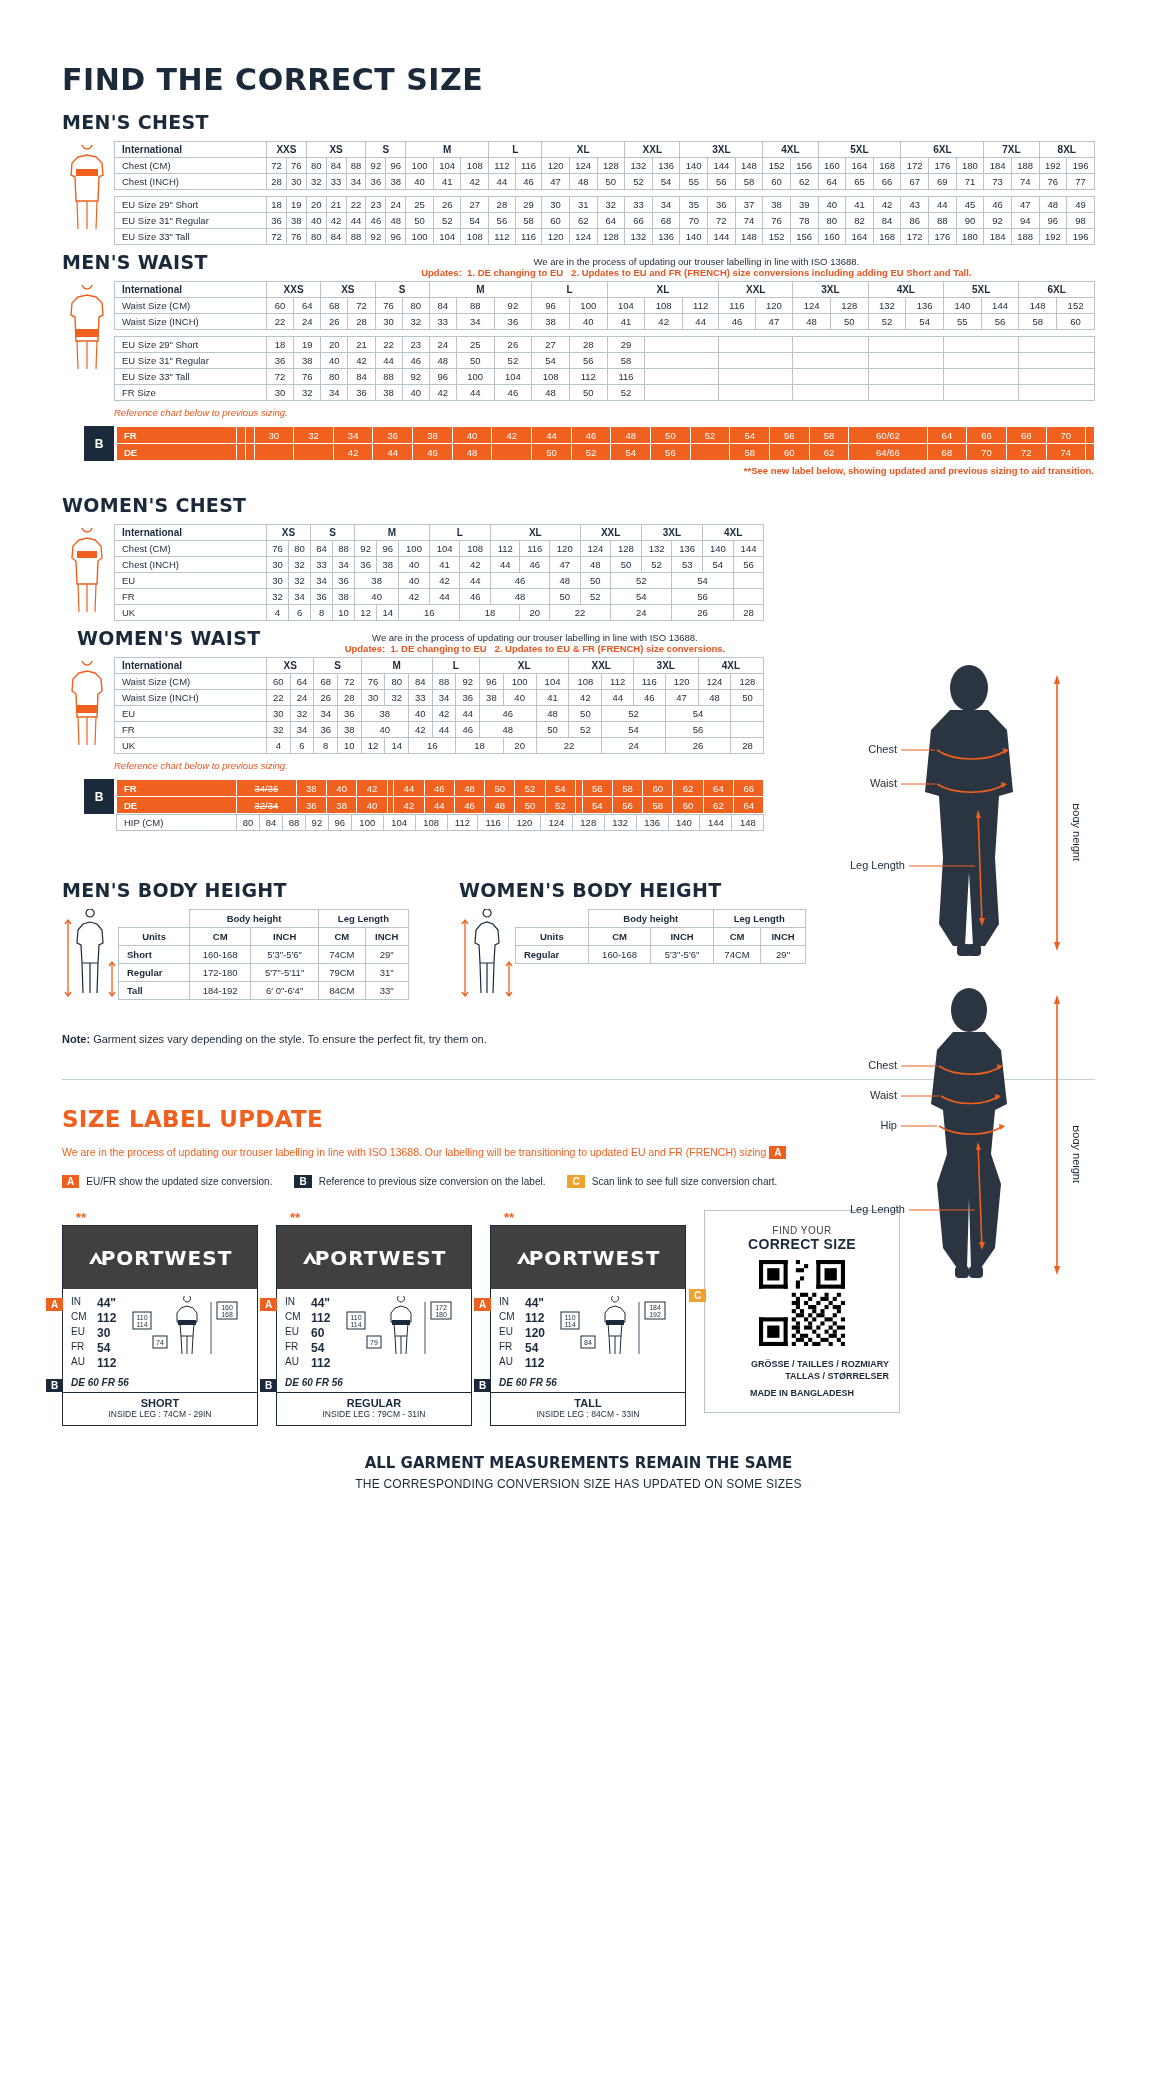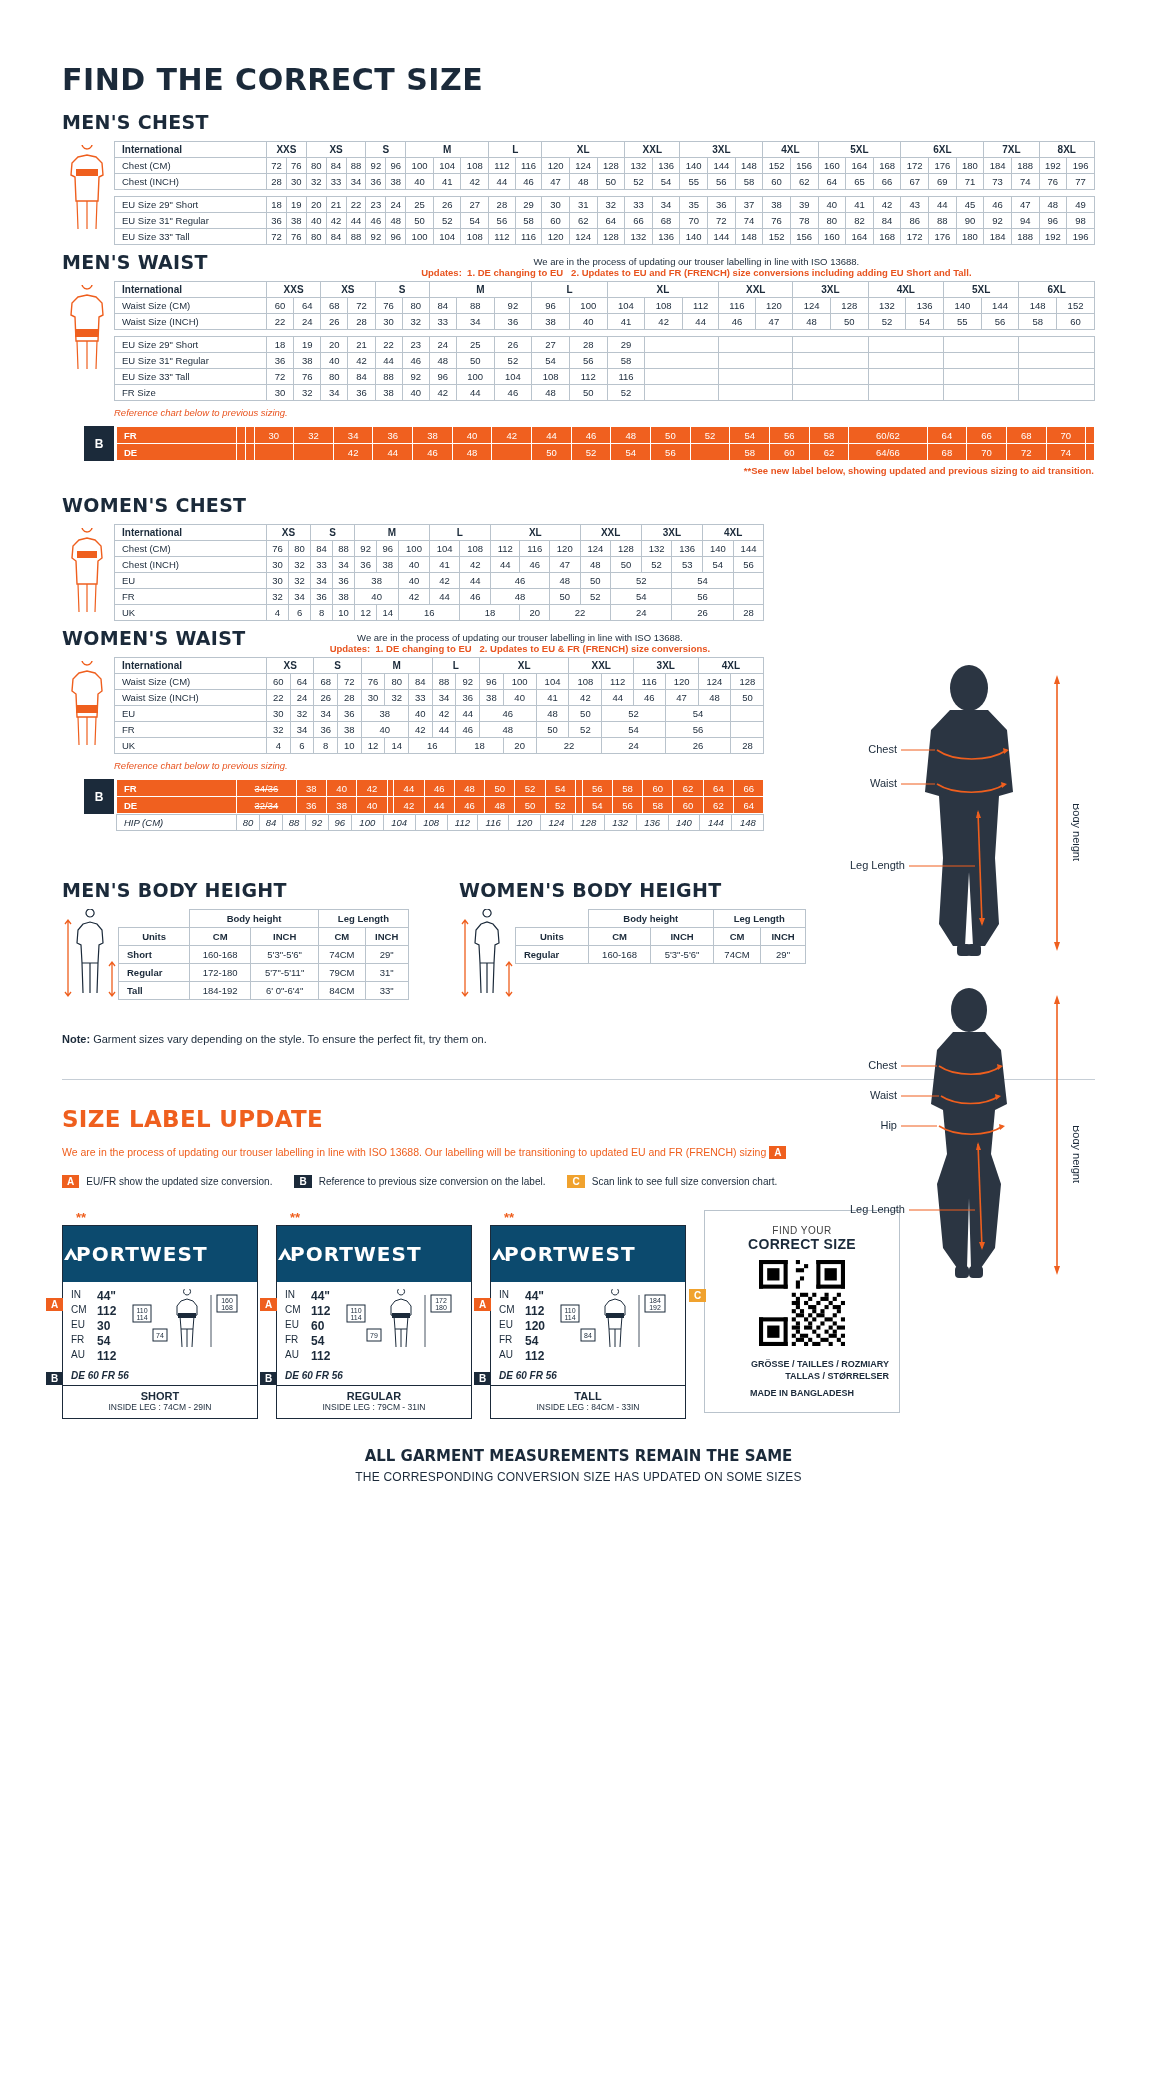--- a/index.html
+++ b/index.html
@@ -105,21 +105,21 @@
   .tagB { display:inline-block; background:#1b2a3a; color:#fff; font-weight:bold; font-size:10px; padding:1px 5px; }
   .tagC { display:inline-block; background:#f0a22e; color:#fff; font-weight:bold; font-size:10px; padding:1px 5px; }
 
   .legend { display: flex; gap: 22px; font-size: 10px; color:#1b2a3a; margin-bottom: 22px; align-items:center;}
   .legend > div { display:flex; align-items:center; gap:7px; }
 
   .labels { display: flex; gap: 18px; align-items: flex-start; }
   .labelcard { width: 196px; position: relative; }
   .star { color:#ef5f1e; font-size: 13px; font-weight: bold; margin-left: 14px; }
   .lbl-box { border: 1px solid #1b2a3a; background: #fff; }
-  .lbl-top { background: #0c4a6e; height: 56px; display:flex; align-items:center; }
+  .lbl-top { background: #404040; height: 63px; display:flex; align-items:center; justify-content:center; }
   .brandtxt { color:#fff; font-size: 20px; font-weight: bold; letter-spacing: 1px; font-family:"DejaVu Sans", sans-serif;}
   .lbl-body { display:flex; padding: 7px 6px 4px 8px; gap: 6px; }
   .lbl-sizes { font-size: 10px; line-height: 1.25; }
   .lbl-sizes .row { display:flex; gap:6px; }
   .lbl-sizes .k { width: 20px; }
   .lbl-sizes .v { font-weight: bold; }
   .lbl-sizes .big { font-size: 12px; }
   .lbl-mid { flex: 1 1 auto; display:flex; justify-content:center; align-items:flex-start; }
   .lbl-prev { font-size: 10px; font-style: italic; font-weight: bold; padding: 2px 0 4px 8px; }
   .lbl-foot { border-top: 1px solid #1b2a3a; text-align:center; padding: 4px 2px 6px 2px; }
@@ -720,21 +720,21 @@
                 <td colspan="2">22</td>
                 <td colspan="2">24</td>
                 <td colspan="2">26</td>
                 <td colspan="2">28</td>
           </tr>
         </tbody>
           </table>
       </div>
     </div>
 
-    <div style="display:flex; align-items:flex-end; justify-content:space-between; width:68%;">
+    <div style="display:flex; align-items:flex-end; justify-content:space-between; width:68%;margin-left:15px;">
       <h2 class="sec">WOMEN'S WAIST</h2>
       <div class="note-upd" style="flex:1 1 auto; text-align:center; padding-left:30px;">
         <div>We are in the process of updating our trouser labelling in line with ISO 13688.</div>
         <div>
           <span class="hl">Updates:</span>
           &nbsp;<span class="hl">1. DE changing to EU</span>
           &nbsp;&nbsp;<span class="hl">2. Updates to EU &amp; FR (FRENCH) size conversions.</span>
         </div>
       </div>
     </div>
@@ -902,21 +902,21 @@
               <td>56</td>
               <td>58</td>
               <td>60</td>
               <td>62</td>
               <td>64</td>
         </tr>
       </tbody>
         </table>
     </div>
 
-    <div style="display:flex; margin-left:22px; width:calc(68% - 22px);font-style:italic;">
+    <div style="display:flex; margin-left:22px; width:calc(68% - 22px);">
       <div style="width:30px; flex:0 0 30px; margin-right:2px;"></div>
       <table class="sz">
         <tbody>
             <tr>
           <td class="lbl" style="width:120px;">HIP (CM)</td>
           <td>80</td>
               <td>84</td>
               <td>88</td>
               <td>92</td>
               <td>96</td>

